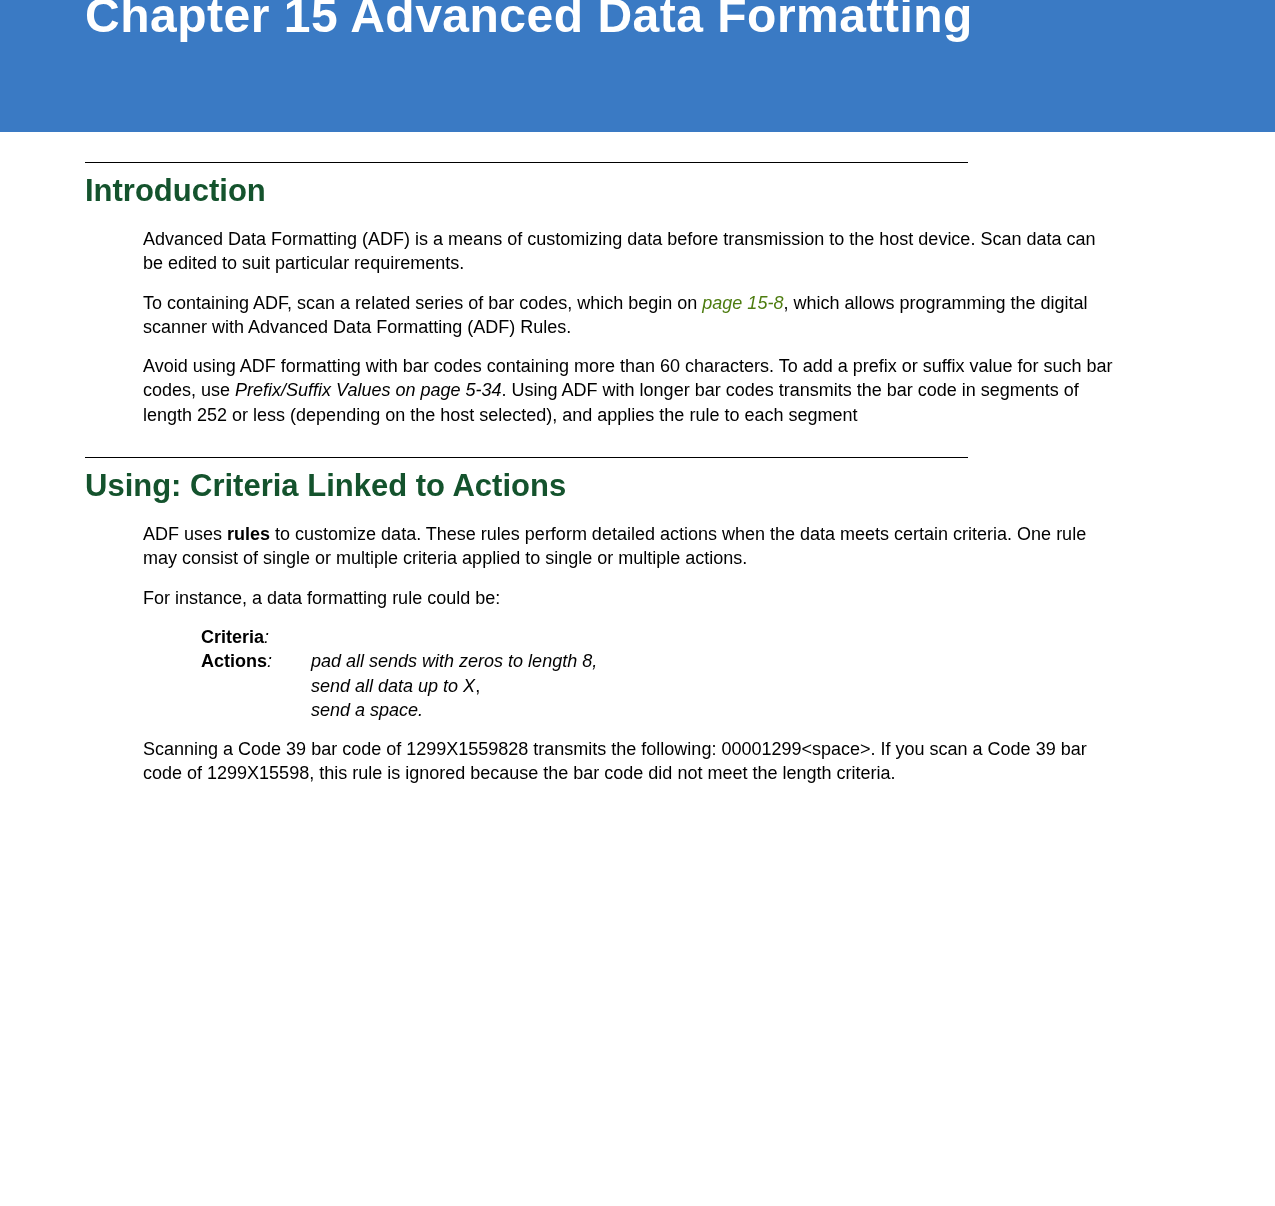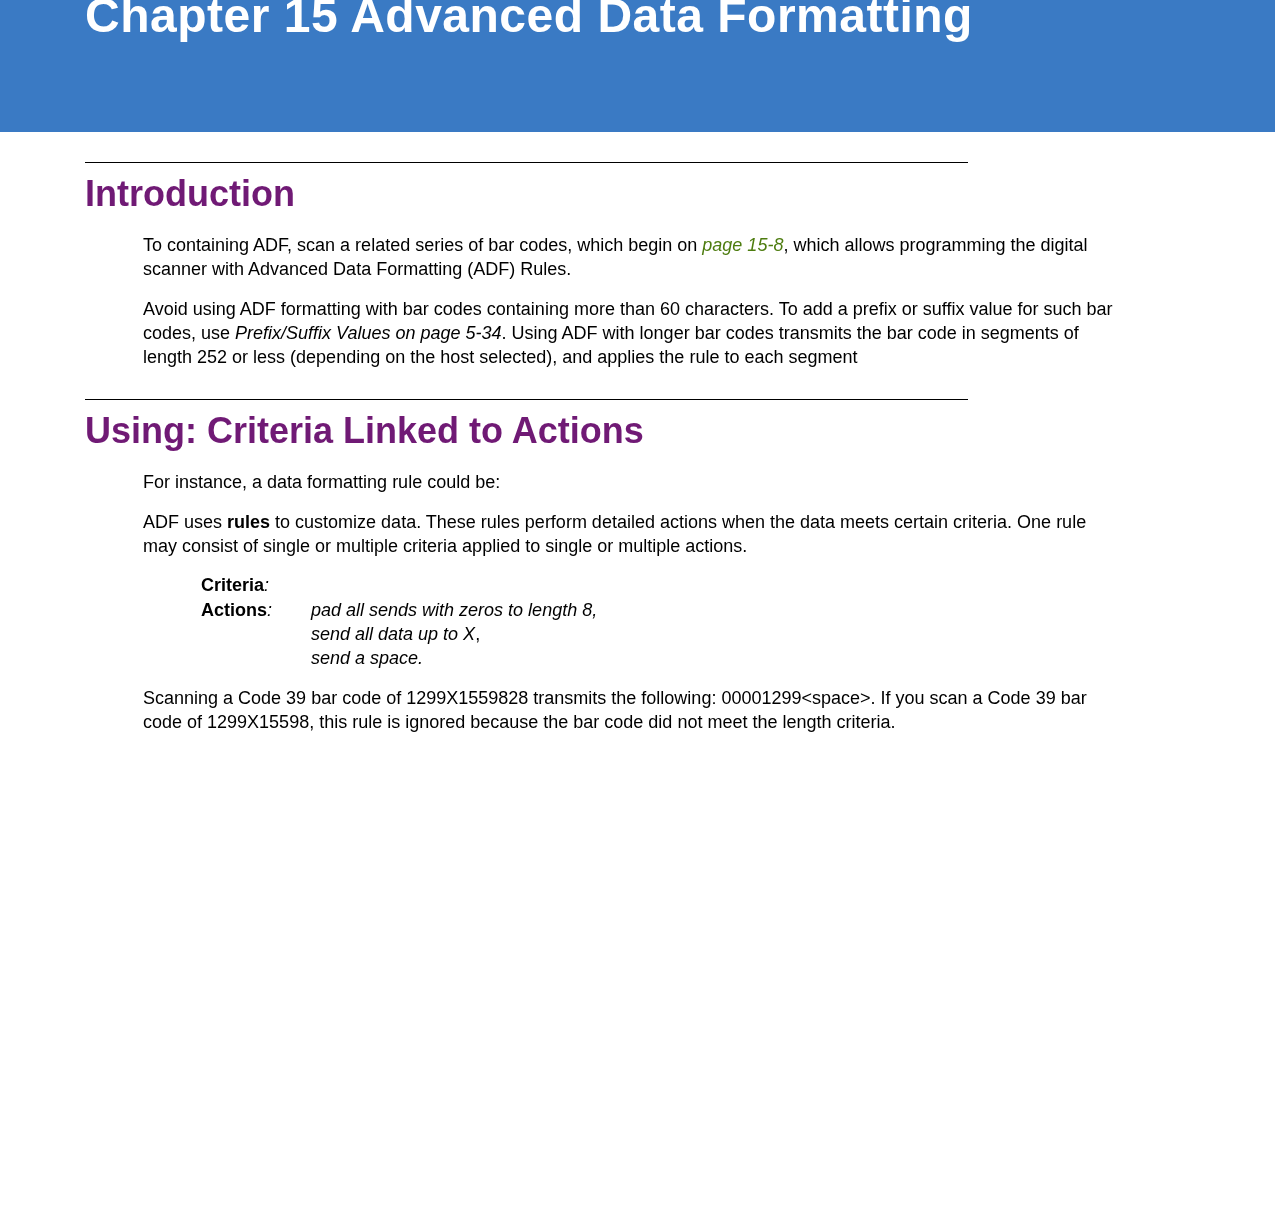--- a/index.html
+++ b/index.html
@@ -38,22 +38,22 @@
     .section-divider {
       border: none;
       border-top: 1px solid #000;
       margin-top: 30px;
       margin-bottom: 10px;
       width: 883px;
     }
     .section-heading {
       font-family: 'Arial Narrow', Arial, sans-serif;
       font-weight: bold;
-      font-size: 36px;
-      color: #701a75;
+      font-size: 31px;
+      color: #14532d;
       font-stretch: condensed;
       margin-bottom: 18px;
       letter-spacing: 0px;
     }
     .body-text {
       font-size: 18px;
       line-height: 1.35;
       color: #000;
       margin-left: 58px;
       margin-bottom: 15px;
@@ -91,37 +91,38 @@
 
 <div class="header-banner">
   <h1 class="chapter-title">Chapter 15 Advanced Data Formatting</h1>
 </div>
 
 <div class="content">
 
   <hr class="section-divider">
   <h2 class="section-heading">Introduction</h2>
 
+  <p class="body-text">Advanced Data Formatting (ADF) is a means of customizing data before transmission to the host device. Scan data can be edited to suit particular requirements.</p>
 
   <p class="body-text">
     <span>To containing ADF, scan a related series of bar codes, which begin on </span><span class="link">page 15-8</span><span>, which allows programming the digital scanner with Advanced Data Formatting (ADF) Rules.</span>
   </p>
 
   <p class="body-text">
     <span>Avoid using ADF formatting with bar codes containing more than 60 characters. To add a prefix or suffix value for such bar codes, use </span><span class="italic">Prefix/Suffix Values on page 5-34</span><span>. Using ADF with longer bar codes transmits the bar code in segments of length 252 or less (depending on the host selected), and applies the rule to each segment</span>
   </p>
 
   <hr class="section-divider">
   <h2 class="section-heading">Using: Criteria Linked to Actions</h2>
 
-  <p class="body-text">For instance, a data formatting rule could be:</p>
-
   <p class="body-text">
     <span>ADF uses </span><span class="bold">rules</span><span> to customize data. These rules perform detailed actions when the data meets certain criteria. One rule may consist of single or multiple criteria applied to single or multiple actions.</span>
   </p>
+
+  <p class="body-text">For instance, a data formatting rule could be:</p>
 
   <div class="example-block">
     <div class="example-row">
       <div class="example-label"><span class="bold">Criteria</span><span class="italic">:</span></div>
     </div>
     <div class="example-row">
       <div class="example-label"><span class="bold">Actions</span><span class="italic">:</span></div>
       <div class="example-value">
         <div class="italic">pad all sends with zeros to length 8,</div>
         <div><span class="italic">send all data up to X</span><span>,</span></div>

